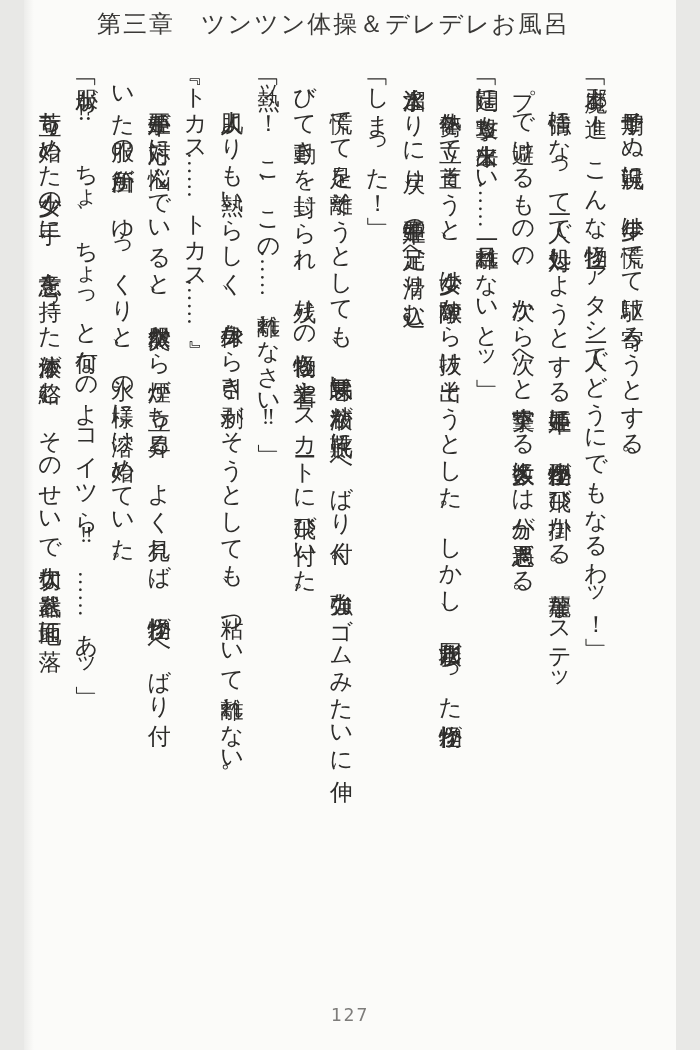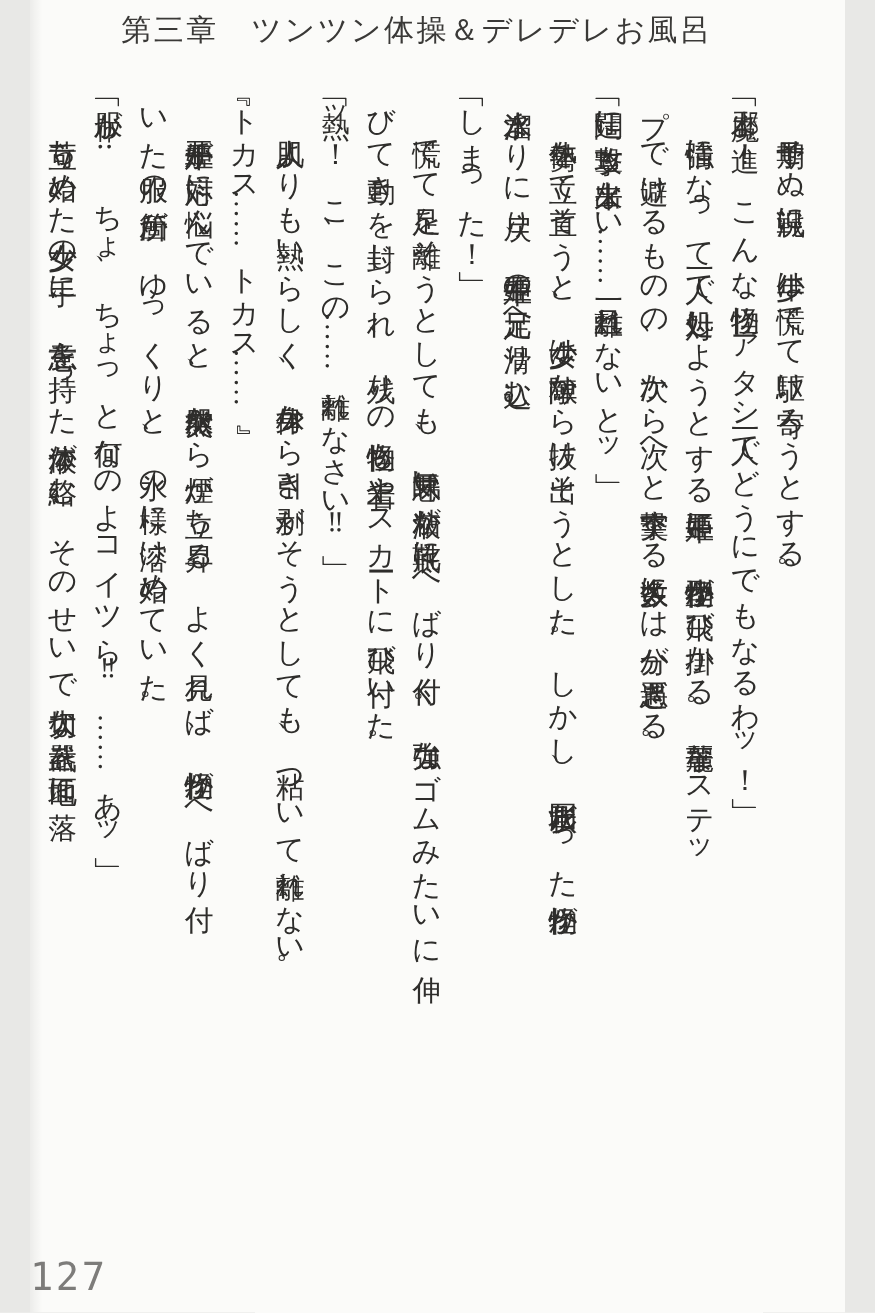--- a/index.html
+++ b/index.html
@@ -49,22 +49,23 @@
   .text-area p.col {
     margin: 0;
     padding: 0;
     white-space: nowrap;
   }
   .page-number {
     position: absolute;
     left: 0;
     right: 0;
     top: 1004px;
+    text-align: center;
     font-family: "DejaVu Sans Mono", monospace;
-    font-size: 31px;
+    font-size: 18px;
     letter-spacing: 2px;
     color: #7d7c7a;
   }
 </style>
 </head>
 <body>
 
 <div class="page">
 
   <div class="chapter-header">第三章　ツンツン体操＆デレデレお風呂</div>

